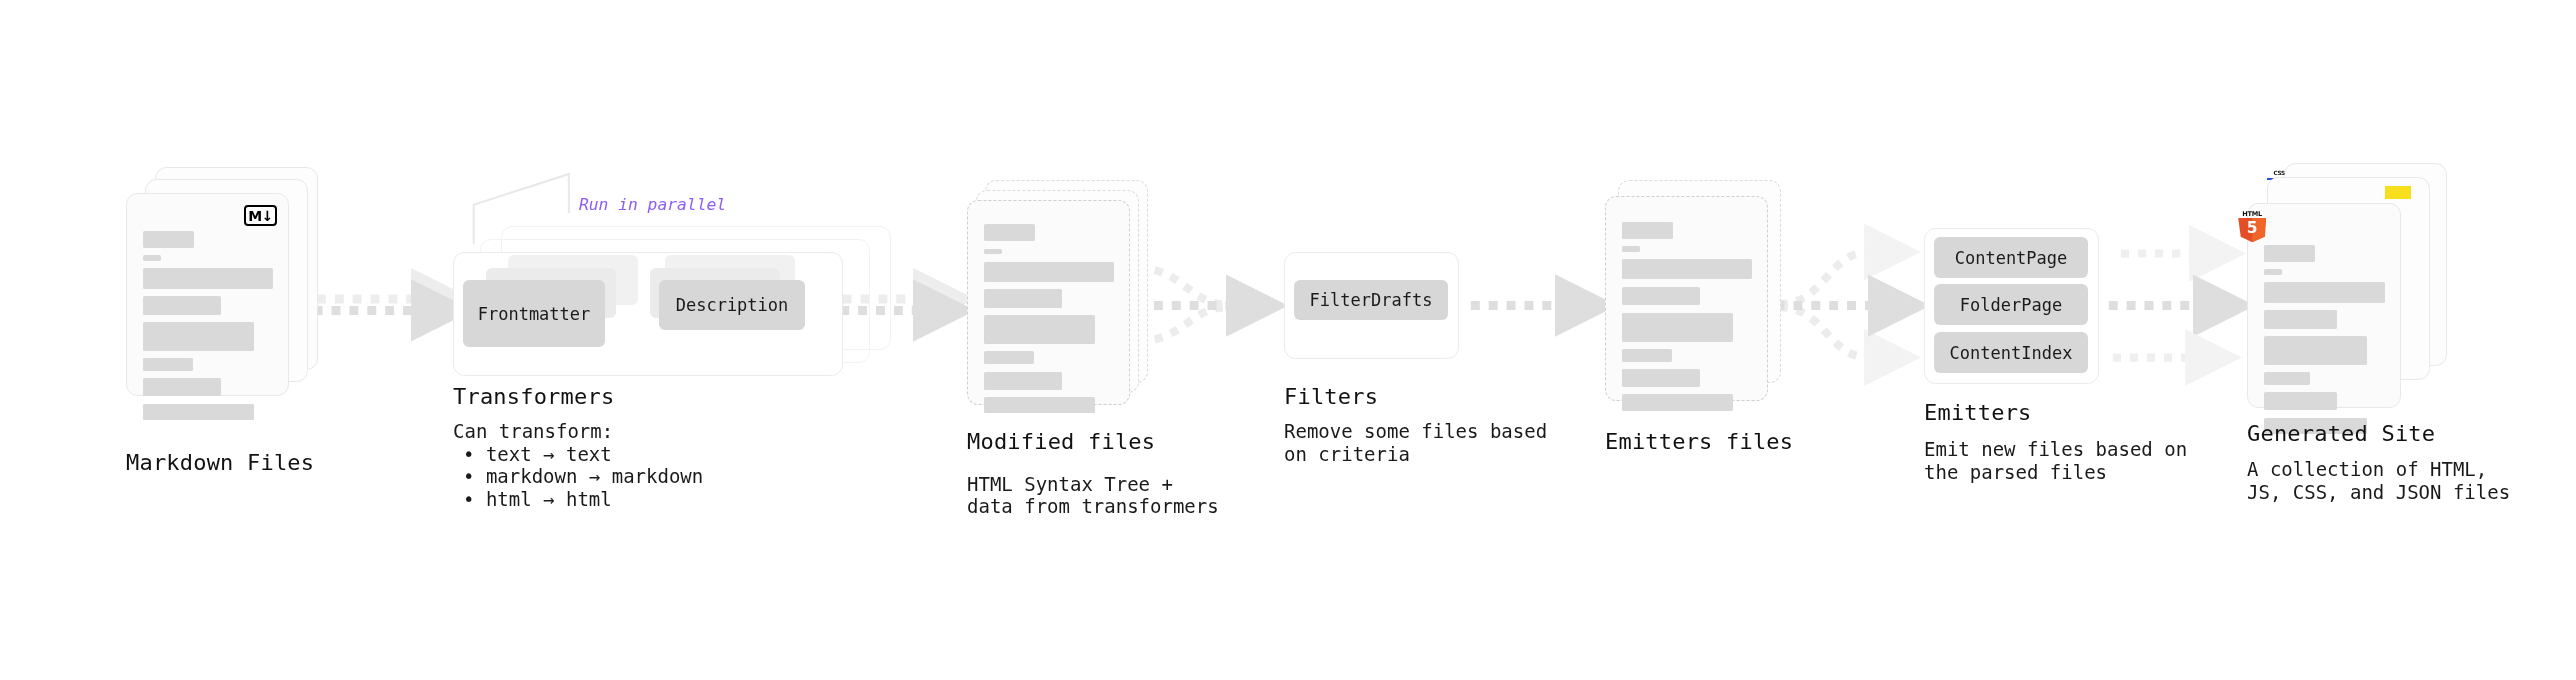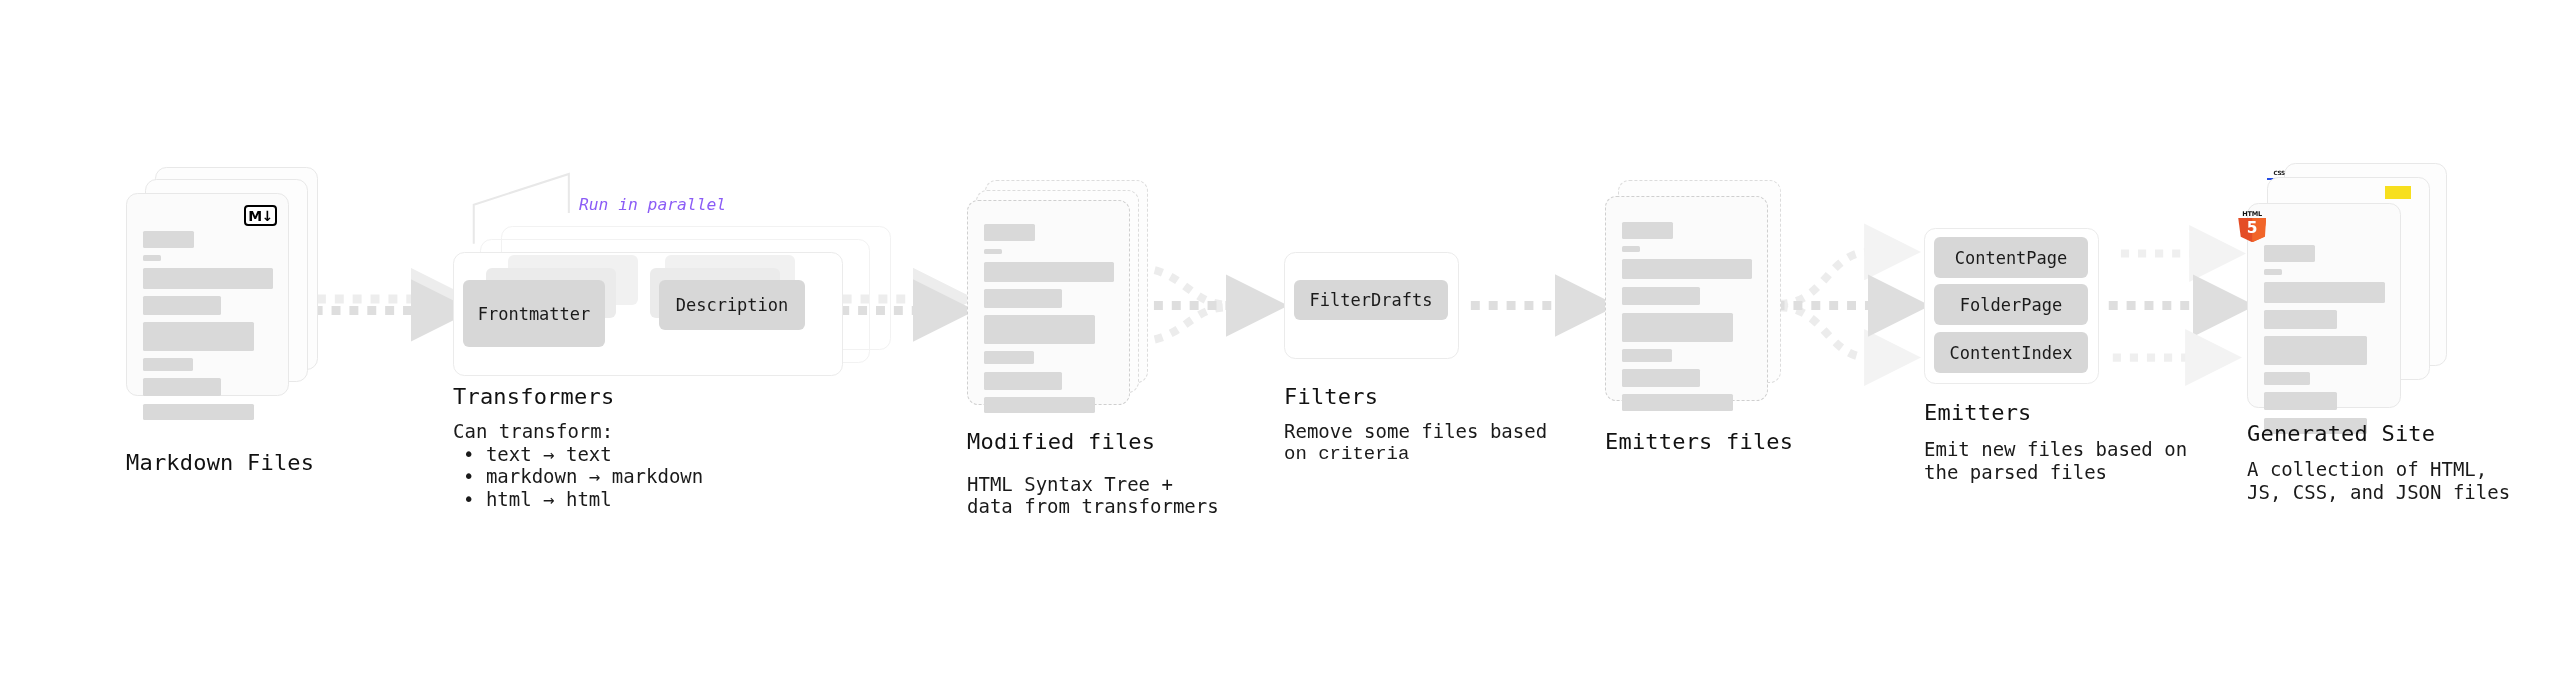--- a/index.html
+++ b/index.html
@@ -270,21 +270,21 @@
     </div>
   </div>
   <div class="title" style="left:967px; top:429px;">Modified files</div>
   <div class="sub" style="left:967px; top:470px;">HTML Syntax Tree +</div>
   <div class="sub" style="left:967px; top:492px;">data from transformers</div>
 
   <div class="gbox" style="left:1284px; top:252px; width:175px; height:107px;"></div>
   <div class="chip" style="left:1294px; top:280px; width:154px; height:40px;">FilterDrafts</div>
   <div class="title" style="left:1284px; top:384px;">Filters</div>
   <div class="sub" style="left:1284px; top:417px;">Remove some files based</div>
-  <div class="sub" style="left:1284px; top:440px;font-family:Liberation Mono, monospace;">on criteria</div>
+  <div class="sub" style="left:1284px; top:440px;">on criteria</div>
 
   <div class="doc-stack" style="left:1605px; top:180px;">
     <div class="doc dashed back1" style="left:13px; top:0px; width:163px; height:203px;"></div>
     <div class="doc dashed front" style="left:0px; top:16.3px; width:163px; height:205px;">
       <div class="doc-body" style="top:24.4px;">
         <div class="bar" style="width:51px; height:17px;"></div>
         <div class="bar" style="width:18px; height:5.7px;"></div>
         <div class="bar" style="width:100%; height:20.3px;"></div>
         <div class="bar" style="width:60%; height:18.7px;"></div>
         <div class="bar" style="width:85%; height:29px;"></div>

